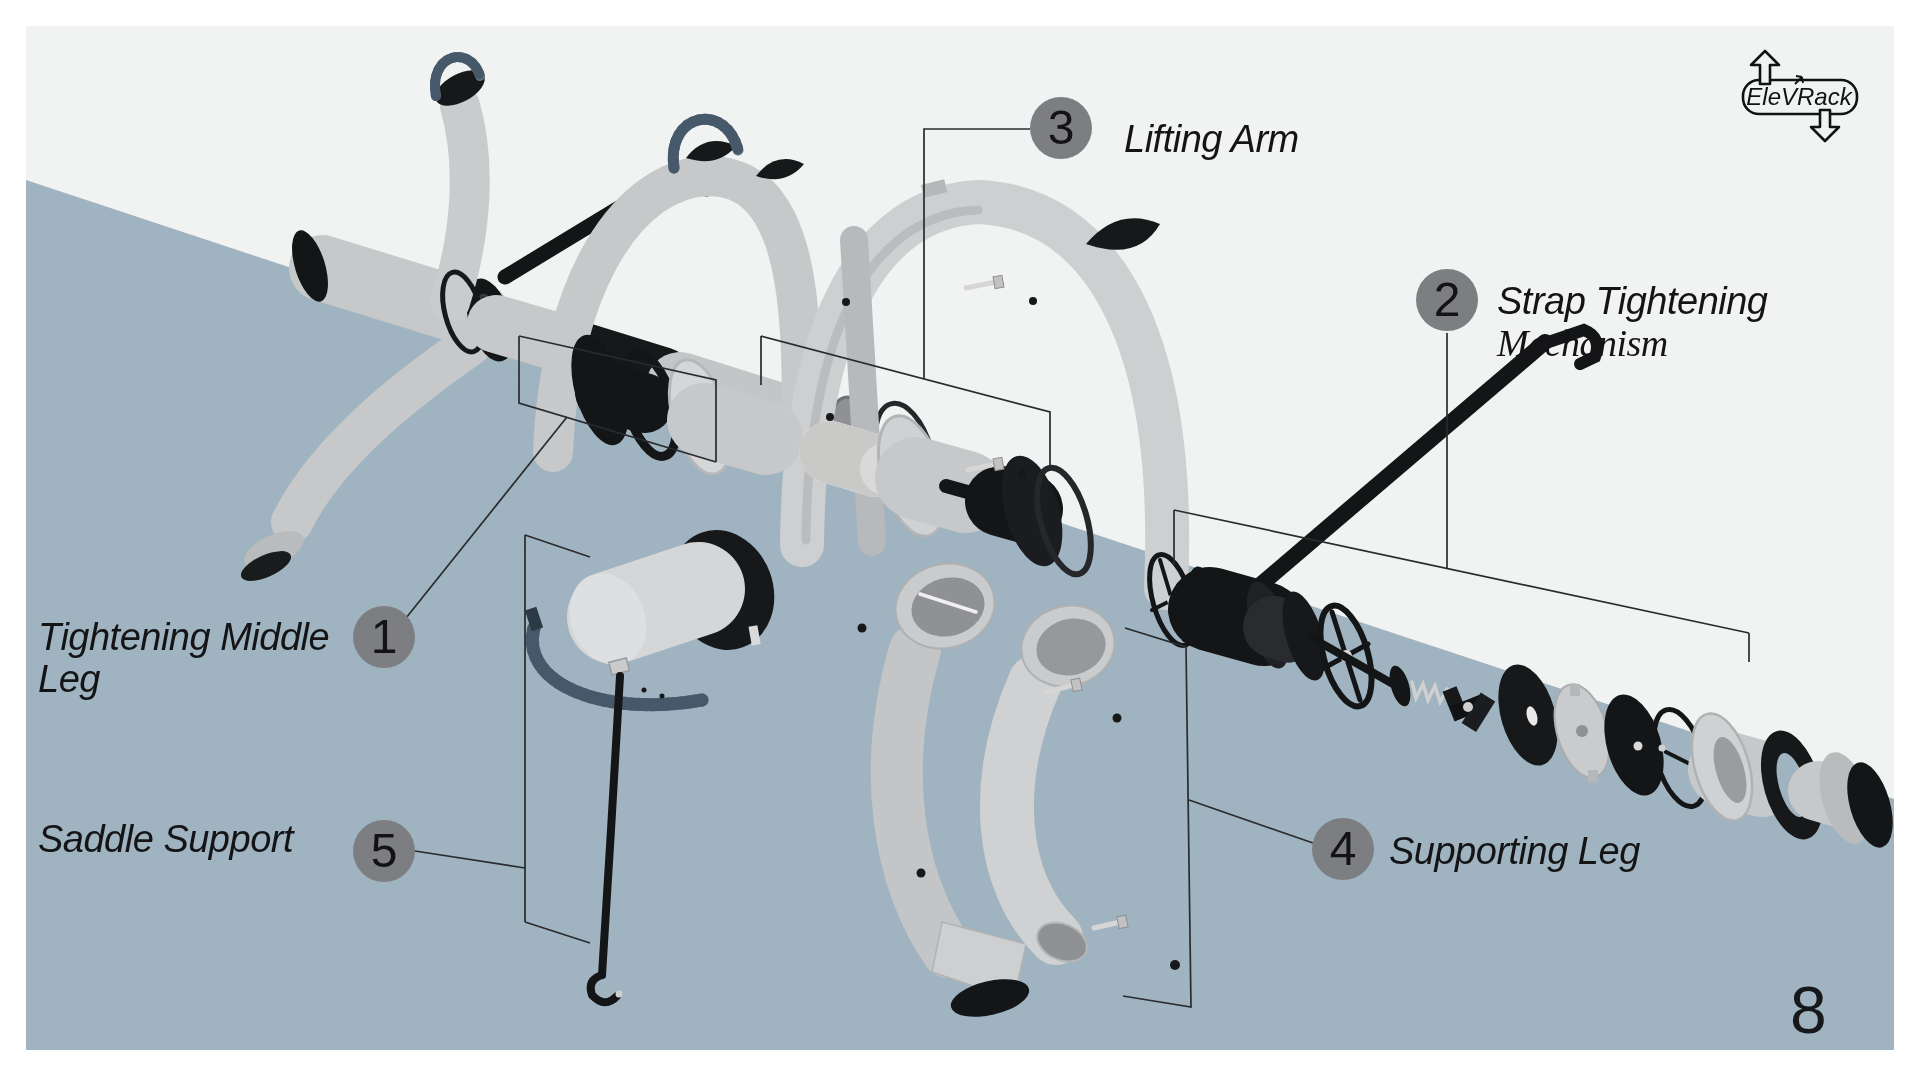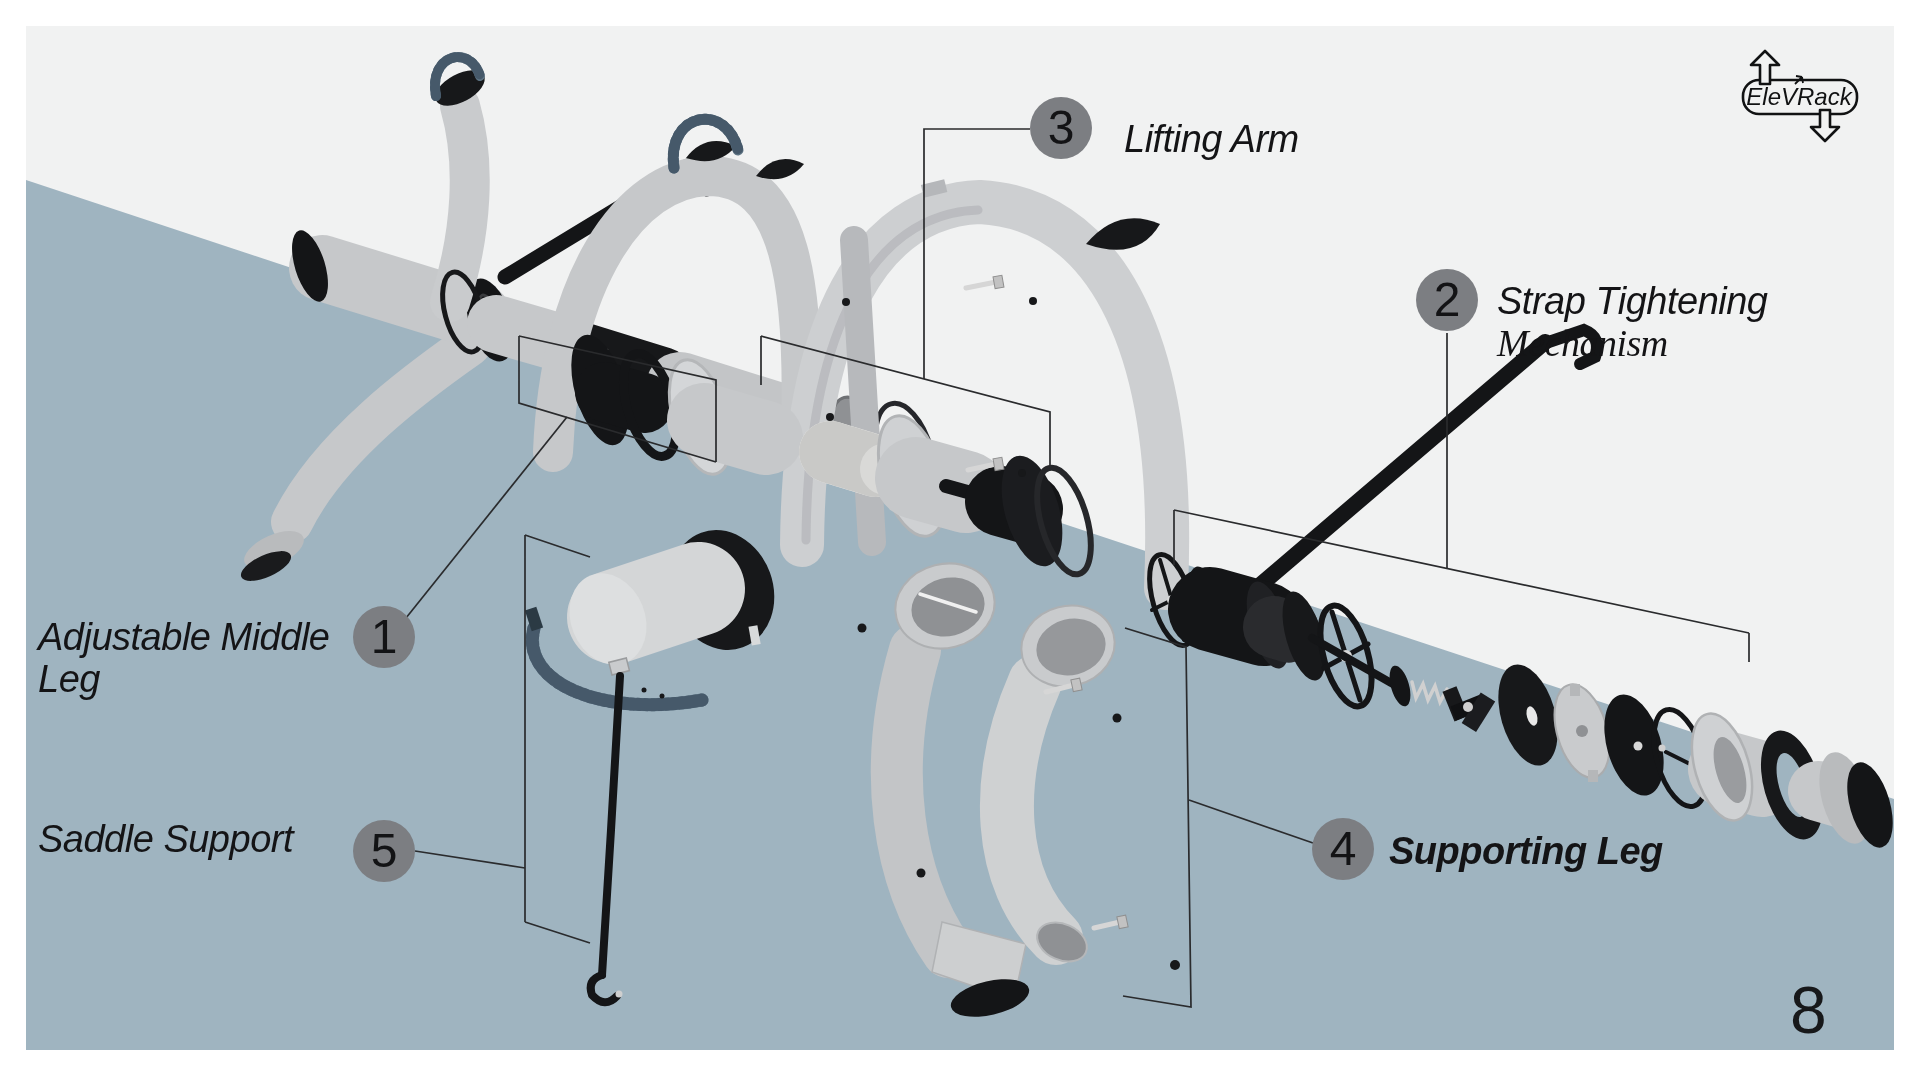--- a/index.html
+++ b/index.html
@@ -243,37 +243,37 @@
       </g>
       <g>
         <path d="M 415,851 L 525,868"></path>
         <path d="M 525,535 L 525,922 M 525,535 L 590,557 M 525,922 L 590,943"></path>
       </g>
     </g>
   </svg>
 
   <span class="label-circle" style="left:353px;top:606px;">1</span>
   <div class="label-text" style="left:38px;top:616px;">
-    <span style="display:block;">Adjustable Middle</span>
+    <span style="display:block;">Tightening Middle</span>
     <span style="display:block;">Leg</span>
   </div>
 
   <span class="label-circle" style="left:1416px;top:269px;">2</span>
   <div class="label-text" style="left:1497px;top:280px;">
     <span style="display:block;">Strap Tightening</span>
     <span style="display:block;font-family:Liberation Serif, serif;">Mechanism</span>
   </div>
 
   <span class="label-circle" style="left:1030px;top:97px;">3</span>
   <div class="label-text" style="left:1124px;top:118px;">
     <span style="display:block;">Lifting Arm</span>
   </div>
 
   <span class="label-circle" style="left:1312px;top:818px;">4</span>
-  <div class="label-text" style="left:1389px;top:830px;font-weight:bold;">
+  <div class="label-text" style="left:1389px;top:830px;">
     <span style="display:block;">Supporting Leg</span>
   </div>
 
   <span class="label-circle" style="left:353px;top:820px;">5</span>
   <div class="label-text" style="left:38px;top:818px;">
     <span style="display:block;">Saddle Support</span>
   </div>
 
   <svg class="logo" viewBox="0 0 160 100">
     <rect x="5" y="32" width="114" height="34" rx="16" fill="#F1F2F2" stroke="#111213" stroke-width="2.6"></rect>

